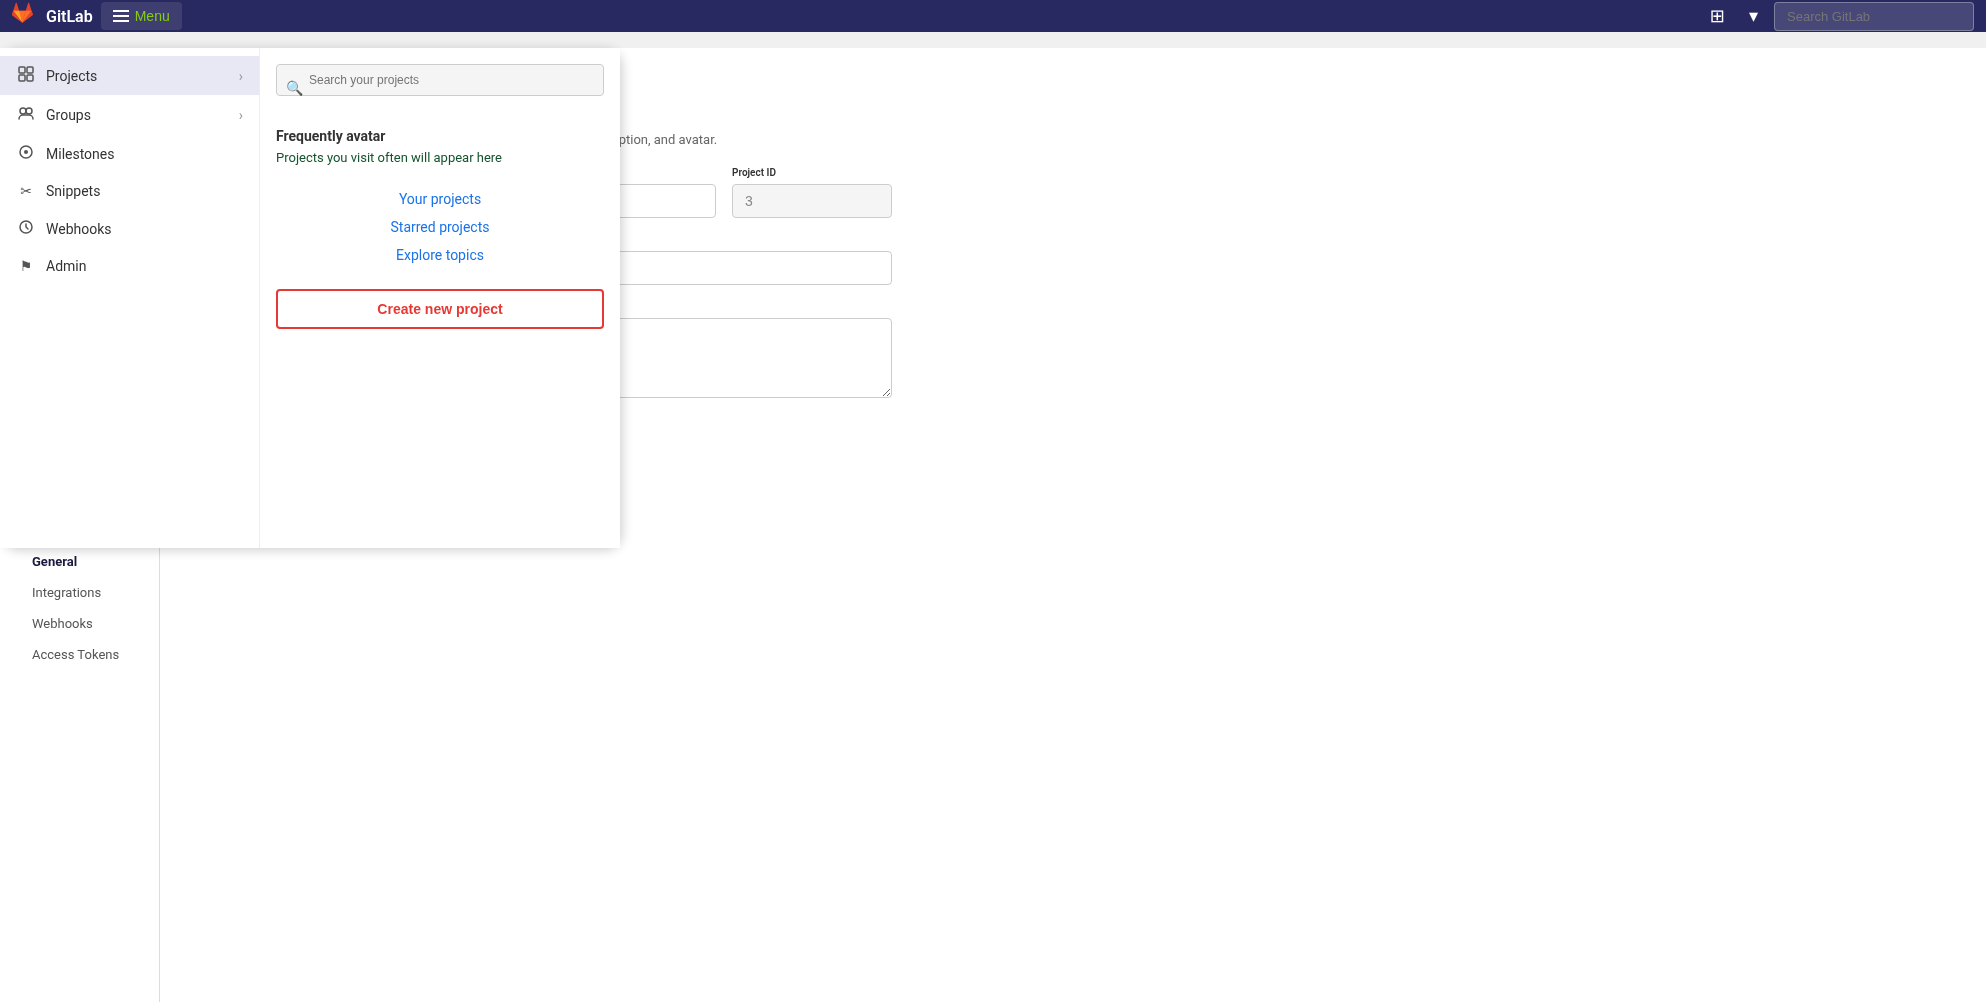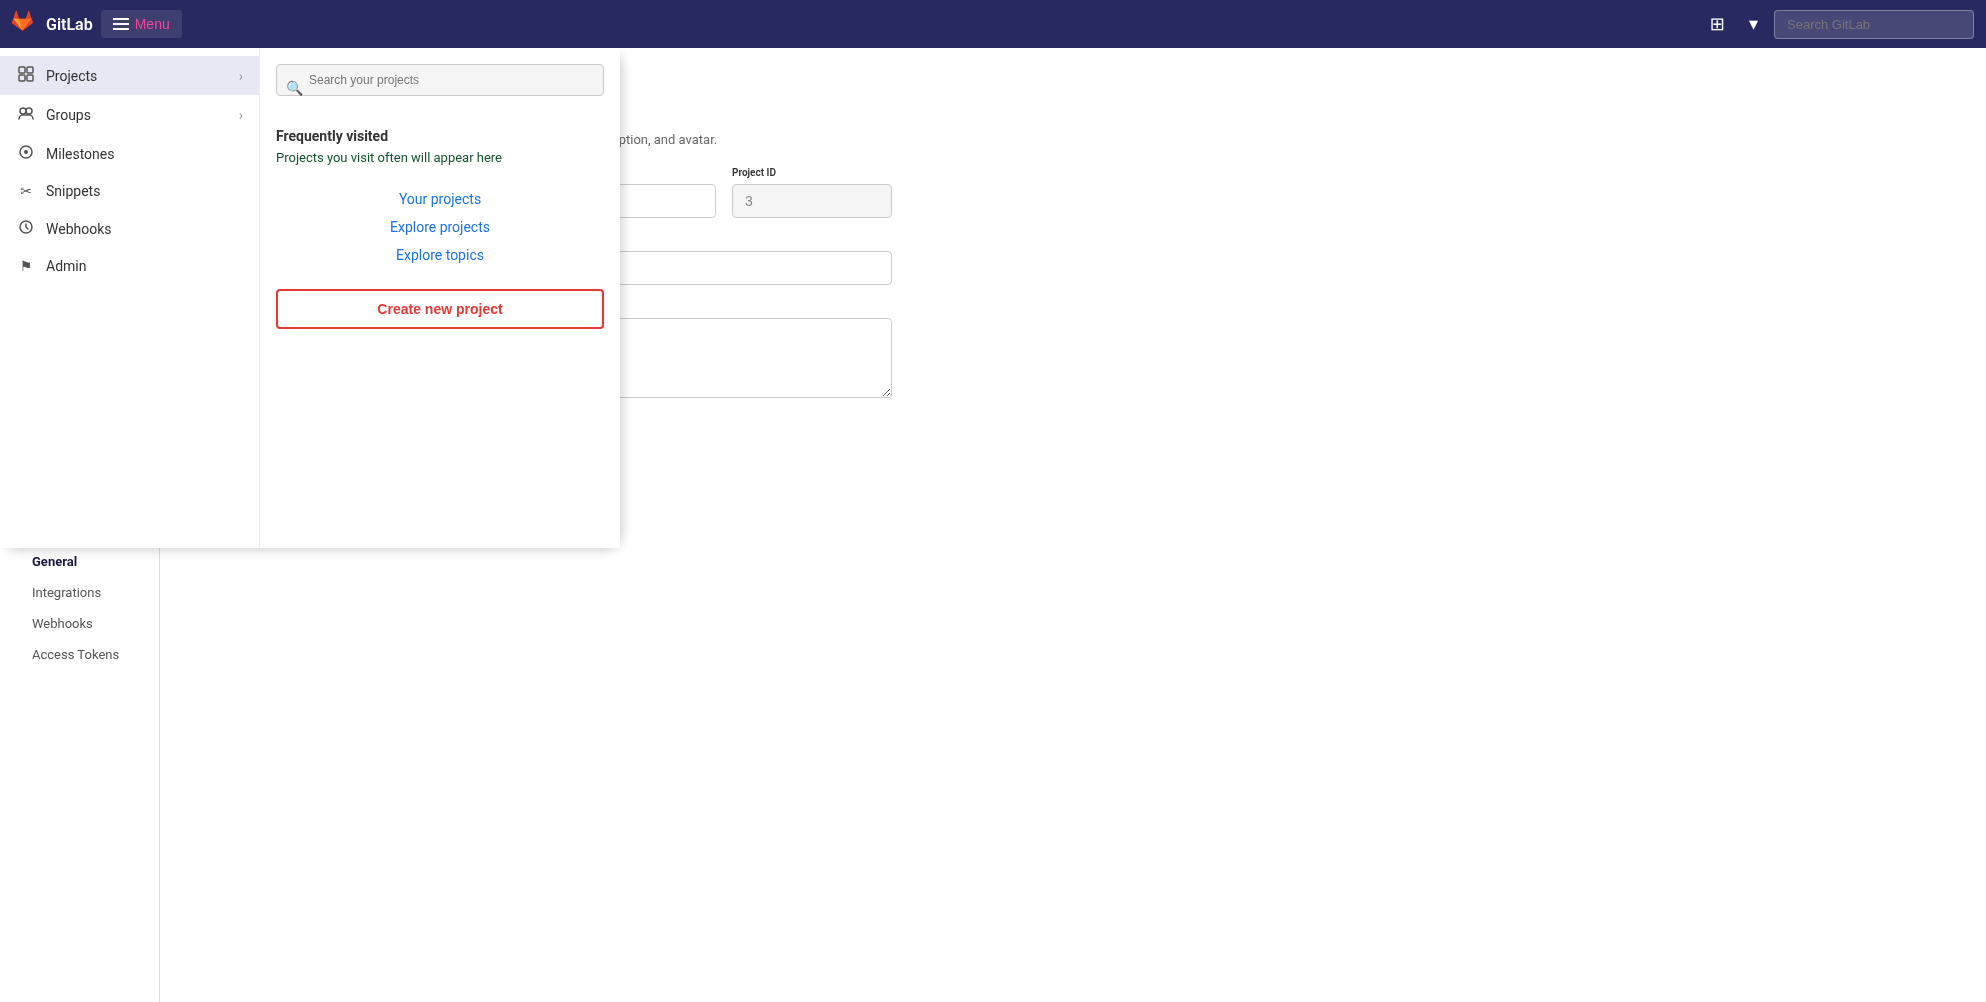--- a/index.html
+++ b/index.html
@@ -3,21 +3,21 @@
   <meta charset="utf-8">
   <style>
     * { box-sizing: border-box; margin: 0; padding: 0; }
     body { font-family: -apple-system, BlinkMacSystemFont, 'Segoe UI', Roboto, sans-serif; font-size: 14px; background: #f0f0f0; overflow: hidden; }
 
     
     .topnav {
       display: flex;
       align-items: center;
       background: #292961;
-      height: 48px;
+      height: 32px;
       padding: 0 12px;
       gap: 8px;
       position: fixed;
       top: 0; left: 0; right: 0;
       z-index: 1000;
     }
     .gitlab-logo {
       display: flex;
       align-items: center;
       gap: 6px;
@@ -29,21 +29,21 @@
     .gitlab-logo-icon {
       width: 28px;
       height: 28px;
     }
     .menu-btn {
       display: flex;
       align-items: center;
       gap: 6px;
       background: rgba(255,255,255,0.1);
       border: none;
-      color: #ec4899;
+      color: #84cc16;
       padding: 6px 12px;
       border-radius: 4px;
       cursor: pointer;
       font-size: 14px;
     }
     .menu-btn .hamburger {
       display: flex;
       flex-direction: column;
       gap: 3px;
     }
@@ -569,23 +569,23 @@
           <span>Admin</span>
         </div>
       </div>
     </div>
 
     <div class="menu-col-2">
       <div class="search-wrapper">
         <span class="search-icon-inner">🔍</span>
         <input class="project-search" type="text" placeholder="Search your projects" style="">
       </div>
-      <div class="freq-title">Frequently visited</div>
+      <div class="freq-title">Frequently avatar</div>
       <div class="freq-desc">Projects you visit often will appear here</div>
       <ul class="project-links">
         <li><a>Your projects</a></li>
-        <li><a>Explore projects</a></li>
+        <li><a>Starred projects</a></li>
         <li><a>Explore topics</a></li>
       </ul>
       <button class="create-new-btn">Create new project</button>
     </div>
   </div>
 </div>
 
 </body></html>

